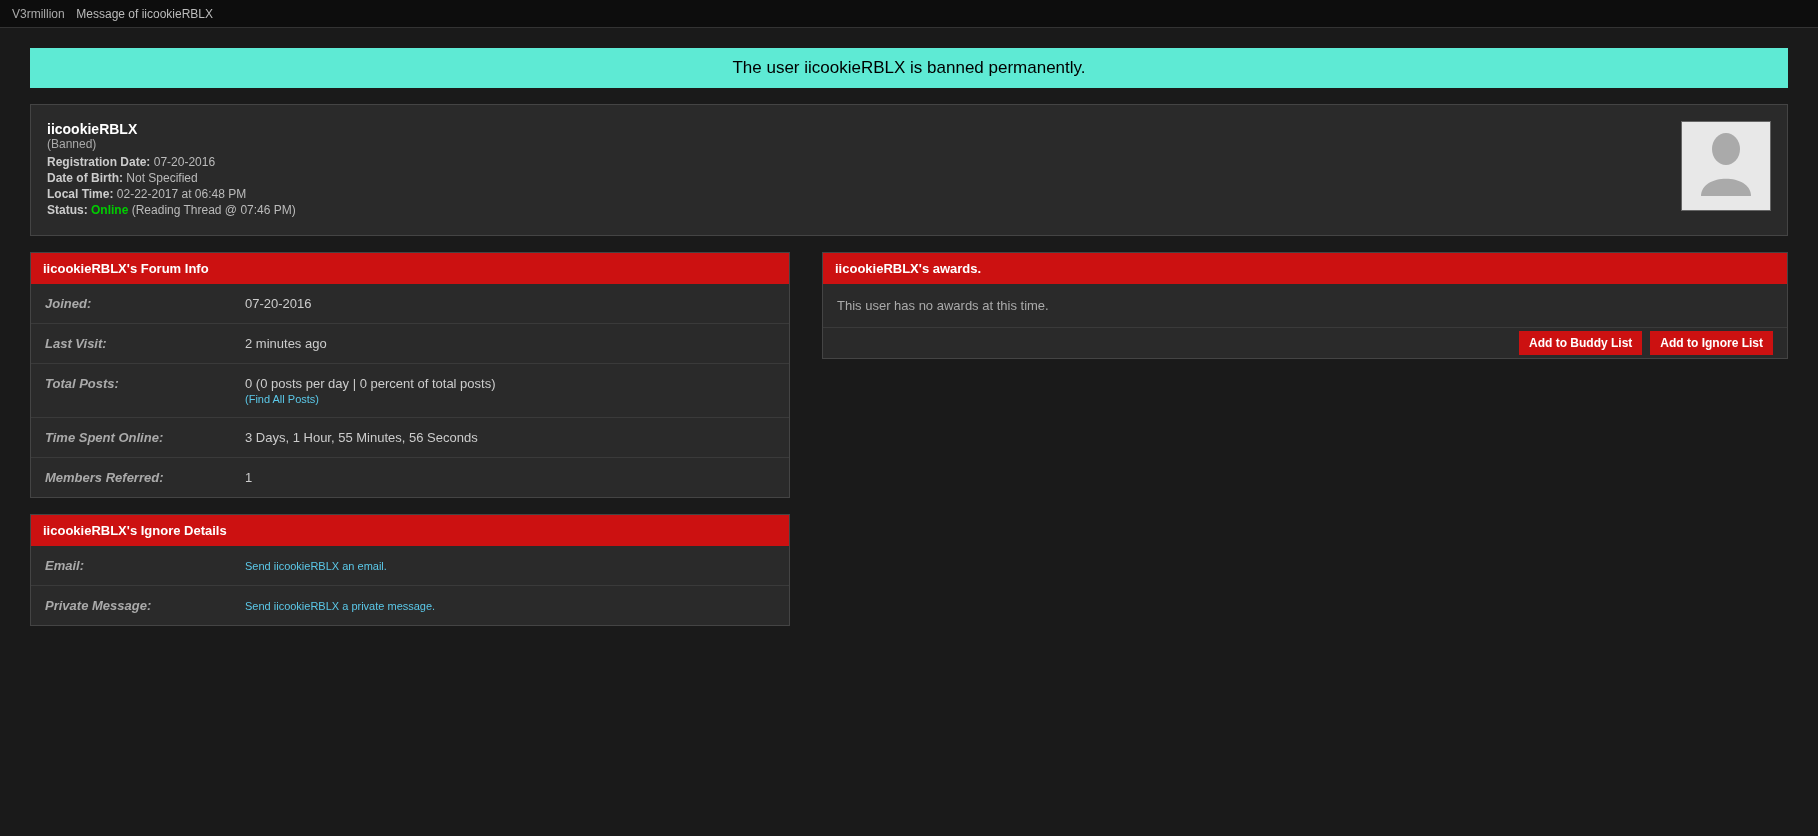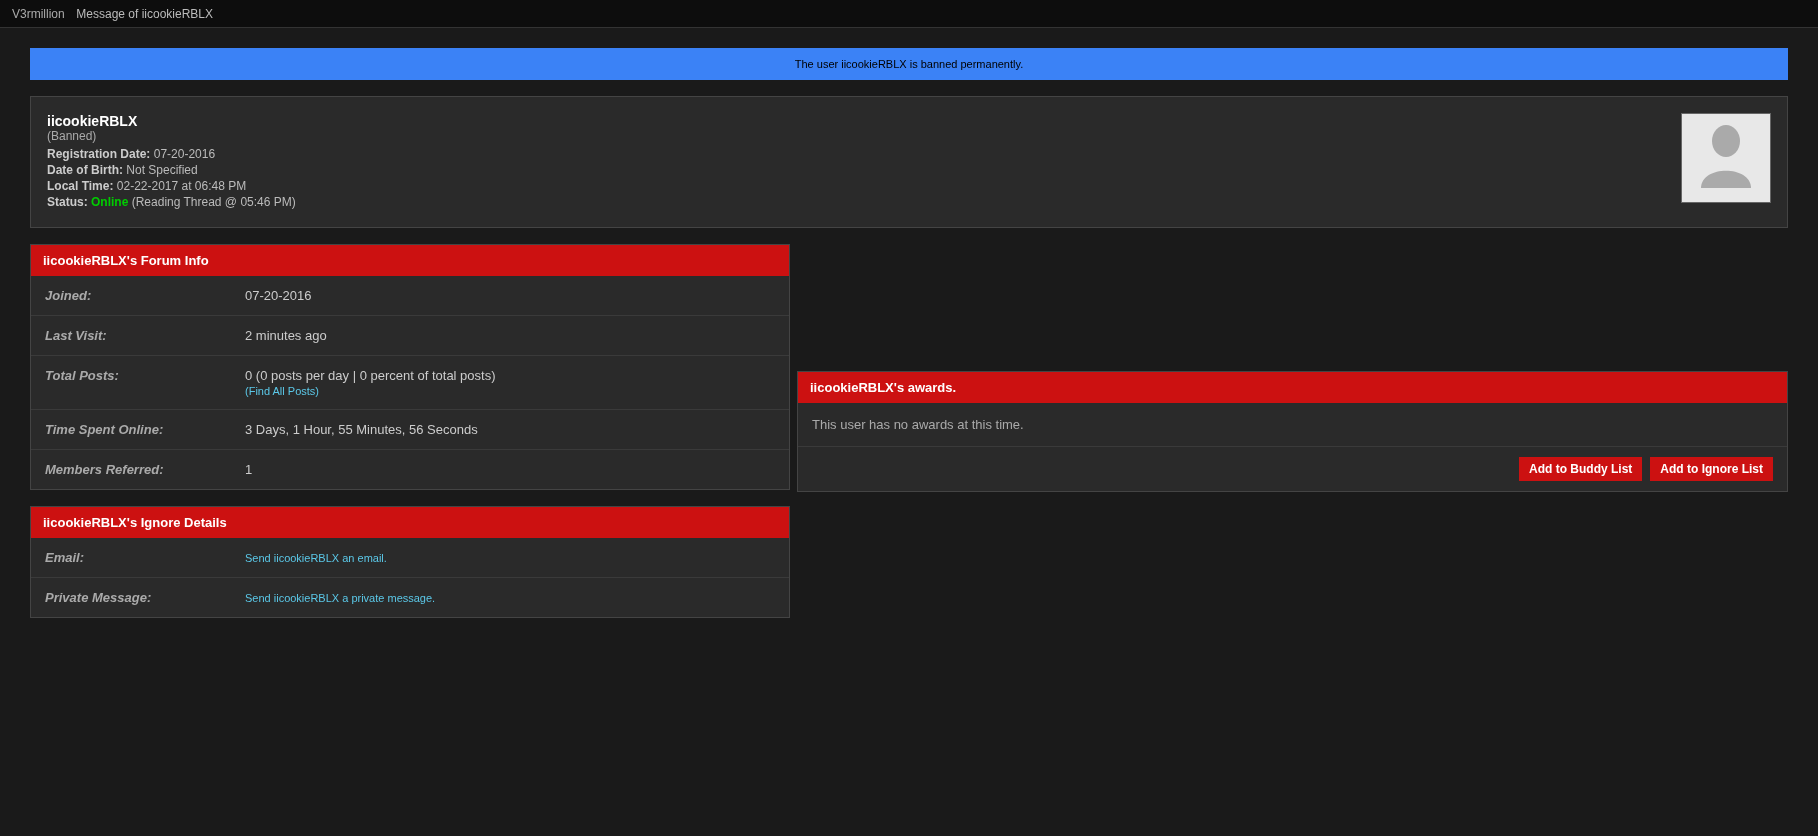--- a/index.html
+++ b/index.html
@@ -29,25 +29,25 @@
       margin-left: 8px;
     }
 
     
     .main-content {
       padding: 20px 30px;
     }
 
     
     .ban-notice {
-      background: #3b82f6;
+      background: #5eead4;
       color: #000;
       text-align: center;
       padding: 10px;
-      font-size: 11px;
+      font-size: 17px;
       font-weight: normal;
       margin-bottom: 16px;
     }
 
     
     .profile-card {
       background: #2a2a2a;
       border: 1px solid #444;
       padding: 16px;
       display: flex;
@@ -90,22 +90,21 @@
     }
     .profile-avatar svg {
       width: 60px;
       height: 70px;
       fill: #aaa;
     }
 
     
     .two-col {
       display: flex;
-      gap: 7px;
-      align-items: center;
+      gap: 32px;
     }
     .col-left {
       flex: 0 0 760px;
     }
     .col-right {
       flex: 1;
     }
 
     
     .section-box {
@@ -162,21 +161,21 @@
     .awards-body {
       background: #2a2a2a;
       padding: 14px;
       color: #aaa;
       font-size: 13px;
     }
 
     
     .action-buttons {
       background: #2a2a2a;
-      padding: 10px 14px;
+      padding: 3px 14px;
       display: flex;
       justify-content: flex-end;
       gap: 8px;
       border-top: 1px solid #3a3a3a;
     }
     .btn-red {
       background: #cc1111;
       color: #fff;
       border: none;
       padding: 5px 10px;
@@ -214,21 +213,21 @@
         <span class="label">Date of Birth:</span>
         <span>Not Specified</span>
       </div>
       <div class="meta-row">
         <span class="label">Local Time:</span>
         <span>02-22-2017 at 06:48 PM</span>
       </div>
       <div class="meta-row">
         <span class="label">Status:</span>
         <span class="status-online">Online</span>
-        <span>(Reading Thread @ 05:46 PM)</span>
+        <span>(Reading Thread @ 07:46 PM)</span>
       </div>
     </div>
     <div class="profile-avatar">
       <svg viewBox="0 0 60 70" xmlns="http://www.w3.org/2000/svg">
         <ellipse cx="30" cy="18" rx="14" ry="16" fill="#aaa"></ellipse>
         <path d="M5,65 C5,42 55,42 55,65 Z" fill="#aaa"></path>
       </svg>
     </div>
   </div>
 

